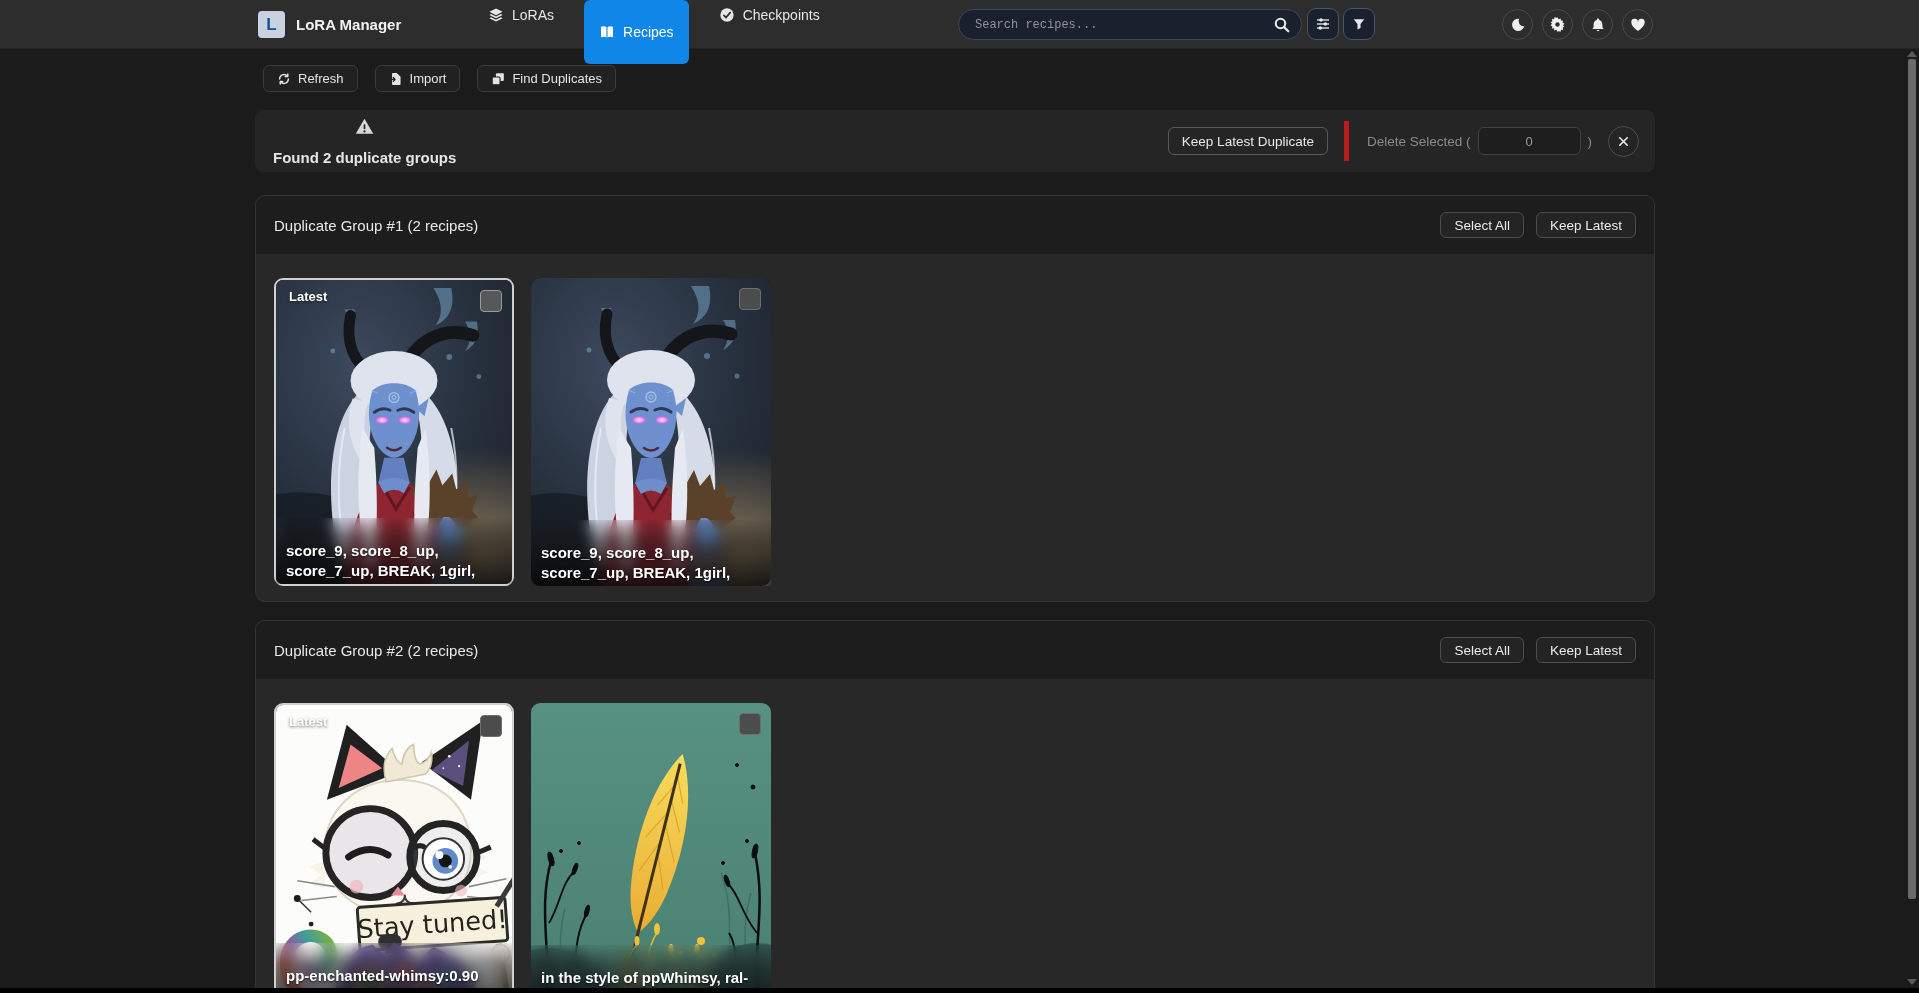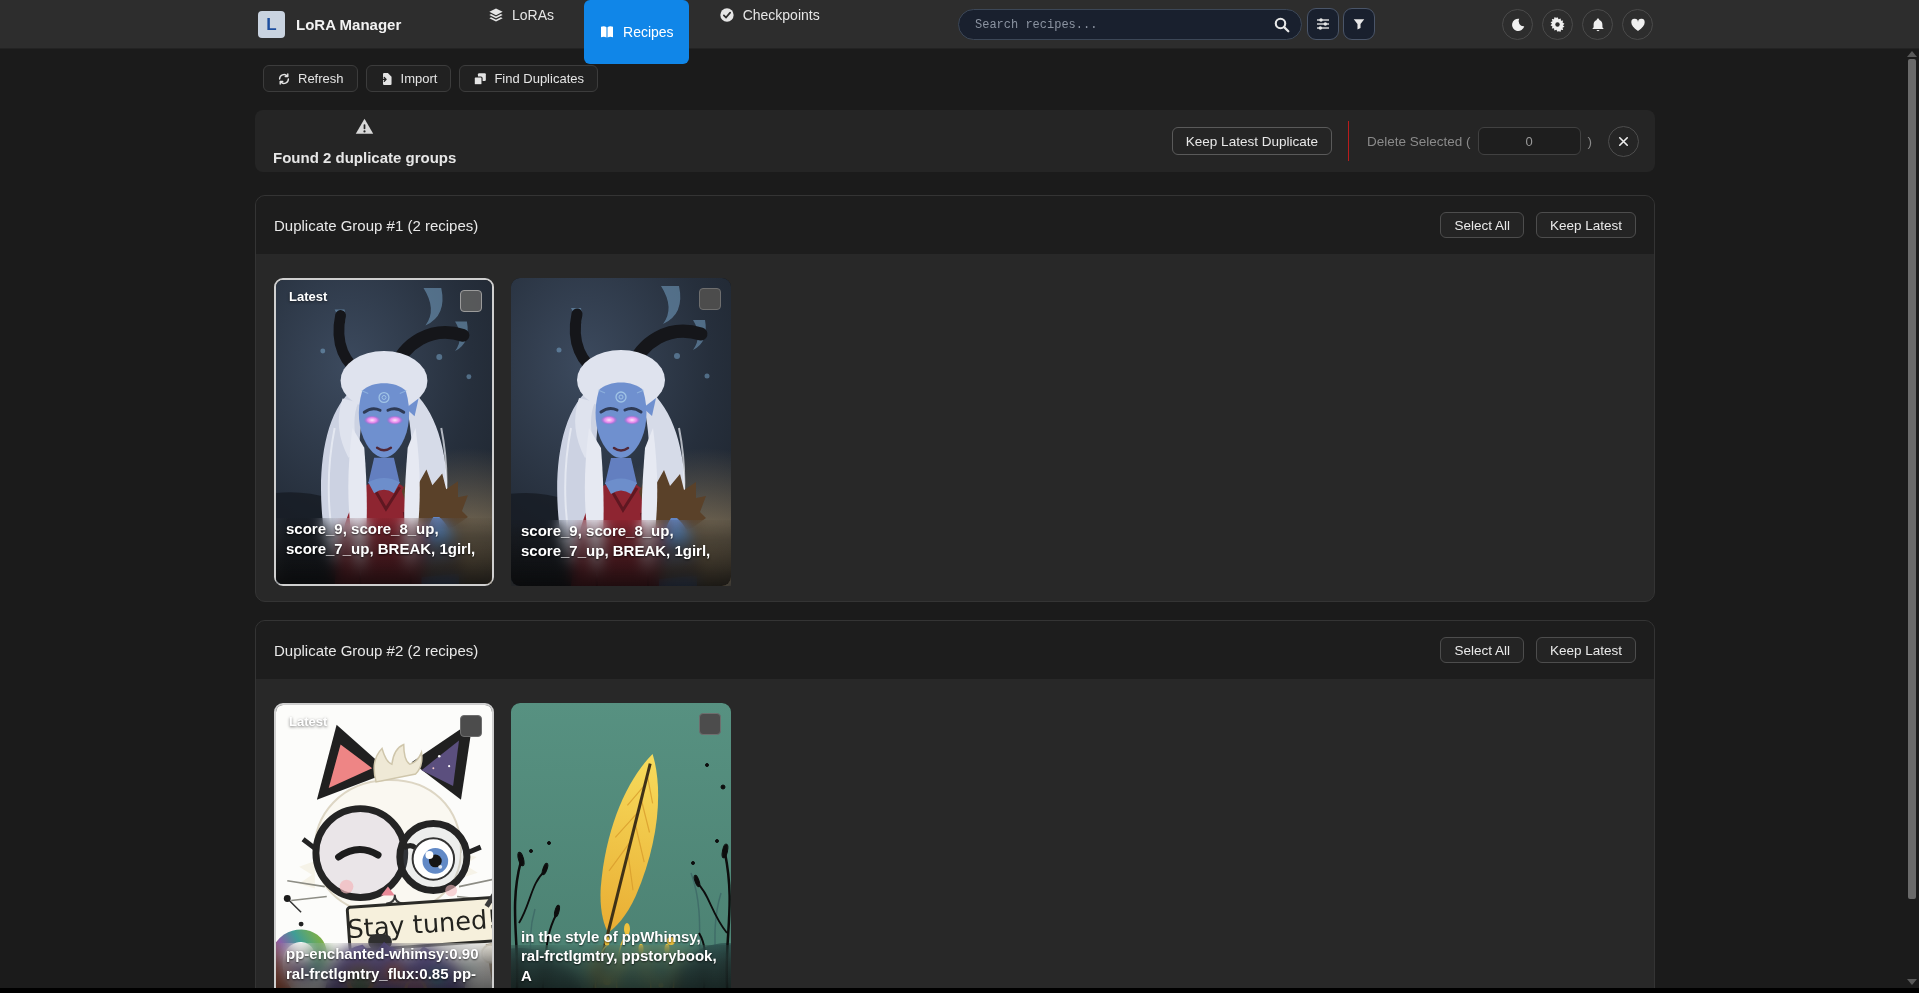--- a/index.html
+++ b/index.html
@@ -32,63 +32,63 @@
     background:#19202e; border:1px solid #4a5568; color:#e8e8e8; cursor:pointer;
     display:flex; align-items:center; justify-content:center; }
   .nav-circles { position:absolute; left:1502px; top:9px; display:flex; gap:9px; }
   .circle-btn { width:31px; height:31px; border-radius:50%; background:transparent;
     border:1px solid #4a4a4a; color:#efefef; cursor:pointer;
     display:flex; align-items:center; justify-content:center; }
 
   
   .main { position:absolute; left:255px; top:49px; width:1400px; height:944px; }
 
-  .toolbar { position:absolute; left:0; top:16px; display:flex; gap:8px;padding-left:8px; }
+  .toolbar { position:absolute; left:0; top:16px; display:flex; gap:17px;padding-left:8px; }
   .btn { display:inline-flex; align-items:center; gap:7px; height:27px; padding:0 13px;
     background:#212121; border:1px solid #3c3c3c; border-radius:6px; color:#e4e4e4;
     font-size:13px; font-family:inherit; cursor:pointer; white-space:nowrap; }
 
   .banner { position:absolute; left:0; top:61px; width:1400px; height:62px;
     background:#252525; border-radius:8px; display:flex; align-items:center;
     justify-content:space-between; padding:0 16px 0 18px; }
   .banner-left { display:flex; align-items:center; gap:13px; color:#e6e6e6; font-size:15px; font-weight:600;flex-direction:column; }
   .banner-right { display:flex; align-items:center; }
   .ghost-btn { height:28px; padding:0 13px; background:transparent; border:1px solid #5a5a5a;
     border-radius:6px; color:#e8e8e8; font-size:13.5px; font-family:inherit; cursor:pointer; }
   .delete-group { display:flex; align-items:center; gap:7px; color:#8a8a8a; font-size:13.5px;
-    margin-left:16px; padding-left:18px; border-left:1px solid #b91c1c; height:40px; cursor:default; }
+    margin-left:16px; padding-left:18px; border-left:5px solid #b91c1c; height:40px; cursor:default; }
   .count-input { width:103px; height:28px; background:#1e1e1e; border:1px solid #414141;
     border-radius:6px; color:#9a9a9a; text-align:center; font-size:13px; font-family:inherit; }
   .close-circle { width:31px; height:31px; margin-left:16px; border-radius:50%;
     background:transparent; border:1px solid #4d4d4d; color:#efefef; cursor:pointer;
     display:flex; align-items:center; justify-content:center; }
 
   .group { position:absolute; left:0; width:1400px; background:#282828;
     border:1px solid #343434; border-radius:10px; overflow:hidden; }
   .group-1 { top:146px; height:407px; }
   .group-2 { top:571px; height:440px; }
   .group-header { height:58px; background:#1d1d1d; display:flex; align-items:center;
     justify-content:space-between; padding:0 18px; }
   .group-title { color:#e8e8e8; font-size:15px; font-weight:500; }
   .group-actions { display:flex; gap:12px; }
   .hdr-btn { height:26px; padding:0 13px; background:#242424; border:1px solid #4d4d4d;
     border-radius:6px; color:#eaeaea; font-size:13.5px; font-family:inherit; cursor:pointer; }
   .cards { display:flex; gap:17px; padding:24px 18px 18px 18px; }
 
-  .card { position:relative; width:220px; height:308px; border-radius:9px; overflow:hidden;
+  .card { position:relative; width:240px; height:308px; border-radius:9px; overflow:hidden;
     background:#111; flex:0 0 auto; cursor:pointer; }
   .card.latest { border:2px solid #cfcfcf; }
   .card .art { position:absolute; inset:0; width:100%; height:100%; }
   .badge { position:absolute; top:9px; left:13px; color:#fff; font-size:13px; font-weight:bold;
     text-shadow:0 1px 3px rgba(0,0,0,.55); z-index:3; }
   .checkbox { position:absolute; top:10px; right:10px; width:22px; height:22px; border-radius:4px;
     background:rgba(96,96,96,.85); border:1.5px solid #9b9b9b; z-index:3; cursor:pointer; }
   .checkbox.dim { background:#4c4c4c; border-color:#6e6e6e; }
   .caption { position:absolute; left:0; right:0; bottom:0; height:66px; z-index:2;
-    padding:8px 10px 26px; display:flex; align-items:flex-end;
+    padding:8px 10px 4px; display:flex; align-items:flex-end;
     background:linear-gradient(to top, rgba(8,8,8,.82), rgba(20,20,20,.45) 70%, rgba(30,30,30,.05));
     backdrop-filter:blur(7px); -webkit-backdrop-filter:blur(7px); }
   .caption span { color:#fff; font-size:15px; font-weight:bold; line-height:1.3;
     text-shadow:0 1px 2px rgba(0,0,0,.7); word-break:break-word; }
 
   
   .scrollbar { position:absolute; right:0; top:49px; width:13px; height:944px; background:#1b1b1b; }
   .scroll-thumb { position:absolute; left:2px; top:10px; width:8px; height:840px;
     background:#6a6a6a; border-radius:2px; cursor:pointer; }
   .scroll-arrow { position:absolute; left:1px; width:0; height:0;

